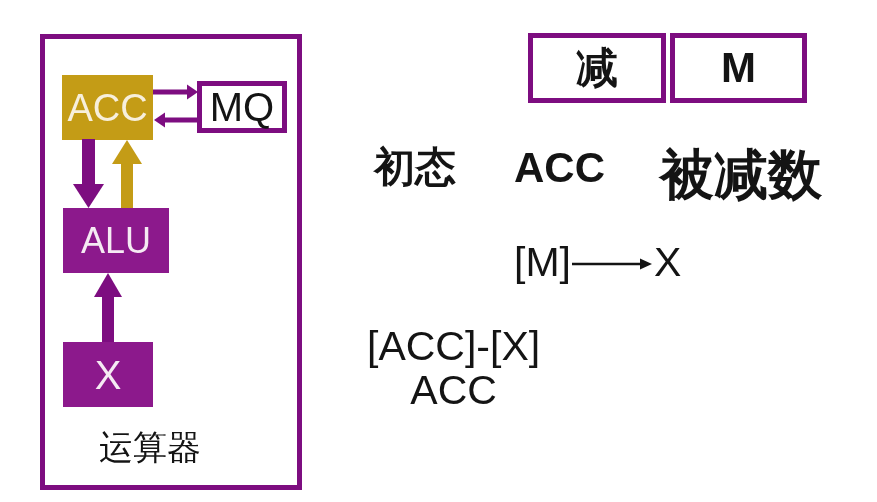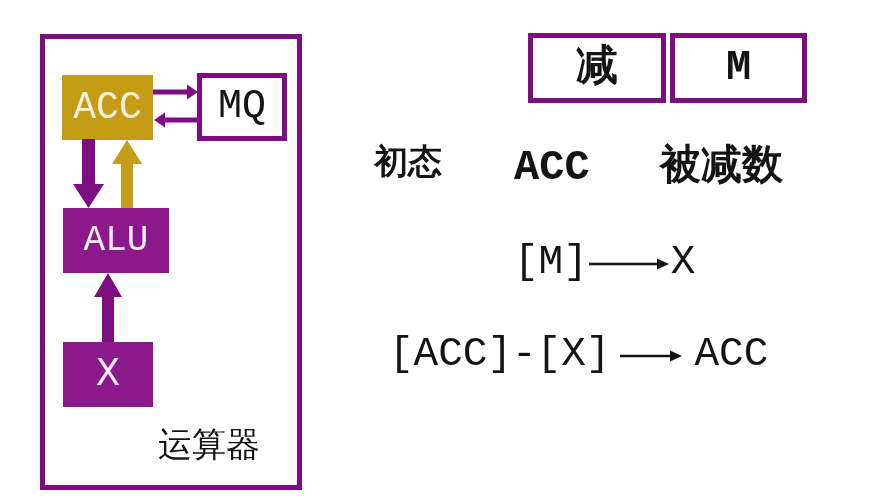--- a/index.html
+++ b/index.html
@@ -1,65 +1,65 @@
 <!DOCTYPE html>
 <html style="--purple: #7D0D80; --purple-fill: #8C198C; --gold: #C49C16; --ink: #141414; --light-on-gold: #F7EFDC; --light-on-purple: #F5EAF3;"><head>
 <meta charset="utf-8">
 <style>
   html,body{margin:0;padding:0;background:#ffffff;}
   .stage{
     position:relative;width:877px;height:502px;background:#ffffff;overflow:hidden;
-    font-family:Liberation Mono, monospace;color:var(--ink);
+    font-family:Liberation Sans, sans-serif;color:var(--ink);
   }
   
   .outer-box{
     position:absolute;left:40px;top:34px;width:262px;height:456px;
     box-sizing:border-box;border:5px solid var(--purple);background:transparent;
   }
   .blk{
     position:absolute;box-sizing:border-box;display:flex;align-items:center;justify-content:center;
     line-height:1;
   }
   .blk-acc{left:62px;top:75px;width:91px;height:65px;background:var(--gold);
     color:var(--light-on-gold);font-size:38px;}
-  .blk-mq{left:197px;top:73px;width:90px;height:68px;background:#ffffff;
+  .blk-mq{left:197px;top:81px;width:90px;height:52px;background:#ffffff;
     border:5px solid var(--purple);color:var(--ink);font-size:40px;}
   .blk-alu{left:63px;top:208px;width:106px;height:65px;background:var(--purple-fill);
     color:var(--light-on-purple);font-size:36px;}
   .blk-x{left:63px;top:342px;width:90px;height:65px;background:var(--purple-fill);
     color:var(--light-on-purple);font-size:40px;}
   .unit-label{
-    position:absolute;left:40px;top:429px;width:220px;text-align:right;
+    position:absolute;left:40px;top:429px;width:220px;text-align:center;
     font-size:34px;color:var(--ink);line-height:1.1;
   }
   svg.overlay{position:absolute;left:0;top:0;width:877px;height:502px;pointer-events:none;}
   .p-stroke{stroke:var(--purple);stroke-width:5;}
   .p-fill{fill:var(--purple);}
   .g-fill{fill:var(--gold);}
   
   .t{position:absolute;line-height:1;white-space:nowrap;}
   .cjk-bold{font-weight:bold;}
   .instr-label{left:374px;top:33px;height:70px;display:flex;align-items:center;
     font-size:40px;font-weight:bold;}
   .instr-table{position:absolute;left:528px;top:33px;display:flex;gap:4px;}
   .instr-cell{
     box-sizing:border-box;height:70px;border:5px solid var(--purple);background:#ffffff;
     display:flex;align-items:center;justify-content:center;font-weight:bold;line-height:1;
   }
   .cell-op{width:138px;font-size:42px;}
   .cell-addr{width:137px;font-size:42px;}
-  .init-label{left:374px;top:147px;font-size:34px;font-weight:bold;}
+  .init-label{left:374px;top:147px;font-size:41px;font-weight:bold;}
   .init-acc{left:514px;top:147px;font-size:42px;font-weight:bold;}
-  .init-desc{left:660px;top:147px;font-size:41px;font-weight:bold;}
+  .init-desc{left:660px;top:147px;font-size:54px;font-weight:bold;}
   .formula{
     position:absolute;display:flex;align-items:center;height:56px;
     font-size:41px;line-height:1;white-space:nowrap;
   }
   .formula-1{left:514px;top:234px;}
-  .formula-2{left:389px;top:326px;}
+  .formula-2{left:367px;top:326px;flex-direction:column;}
   .farrow{display:block;}
   .farrow-1{margin:3px 2px 0 1px;}
   .farrow-2{margin:3px 12px 0 10px;}
   .f-line{stroke:var(--ink);stroke-width:2.6;}
   .f-head{fill:var(--ink);}
 </style>
 </head>
 <body>
 
 <div class="stage">

